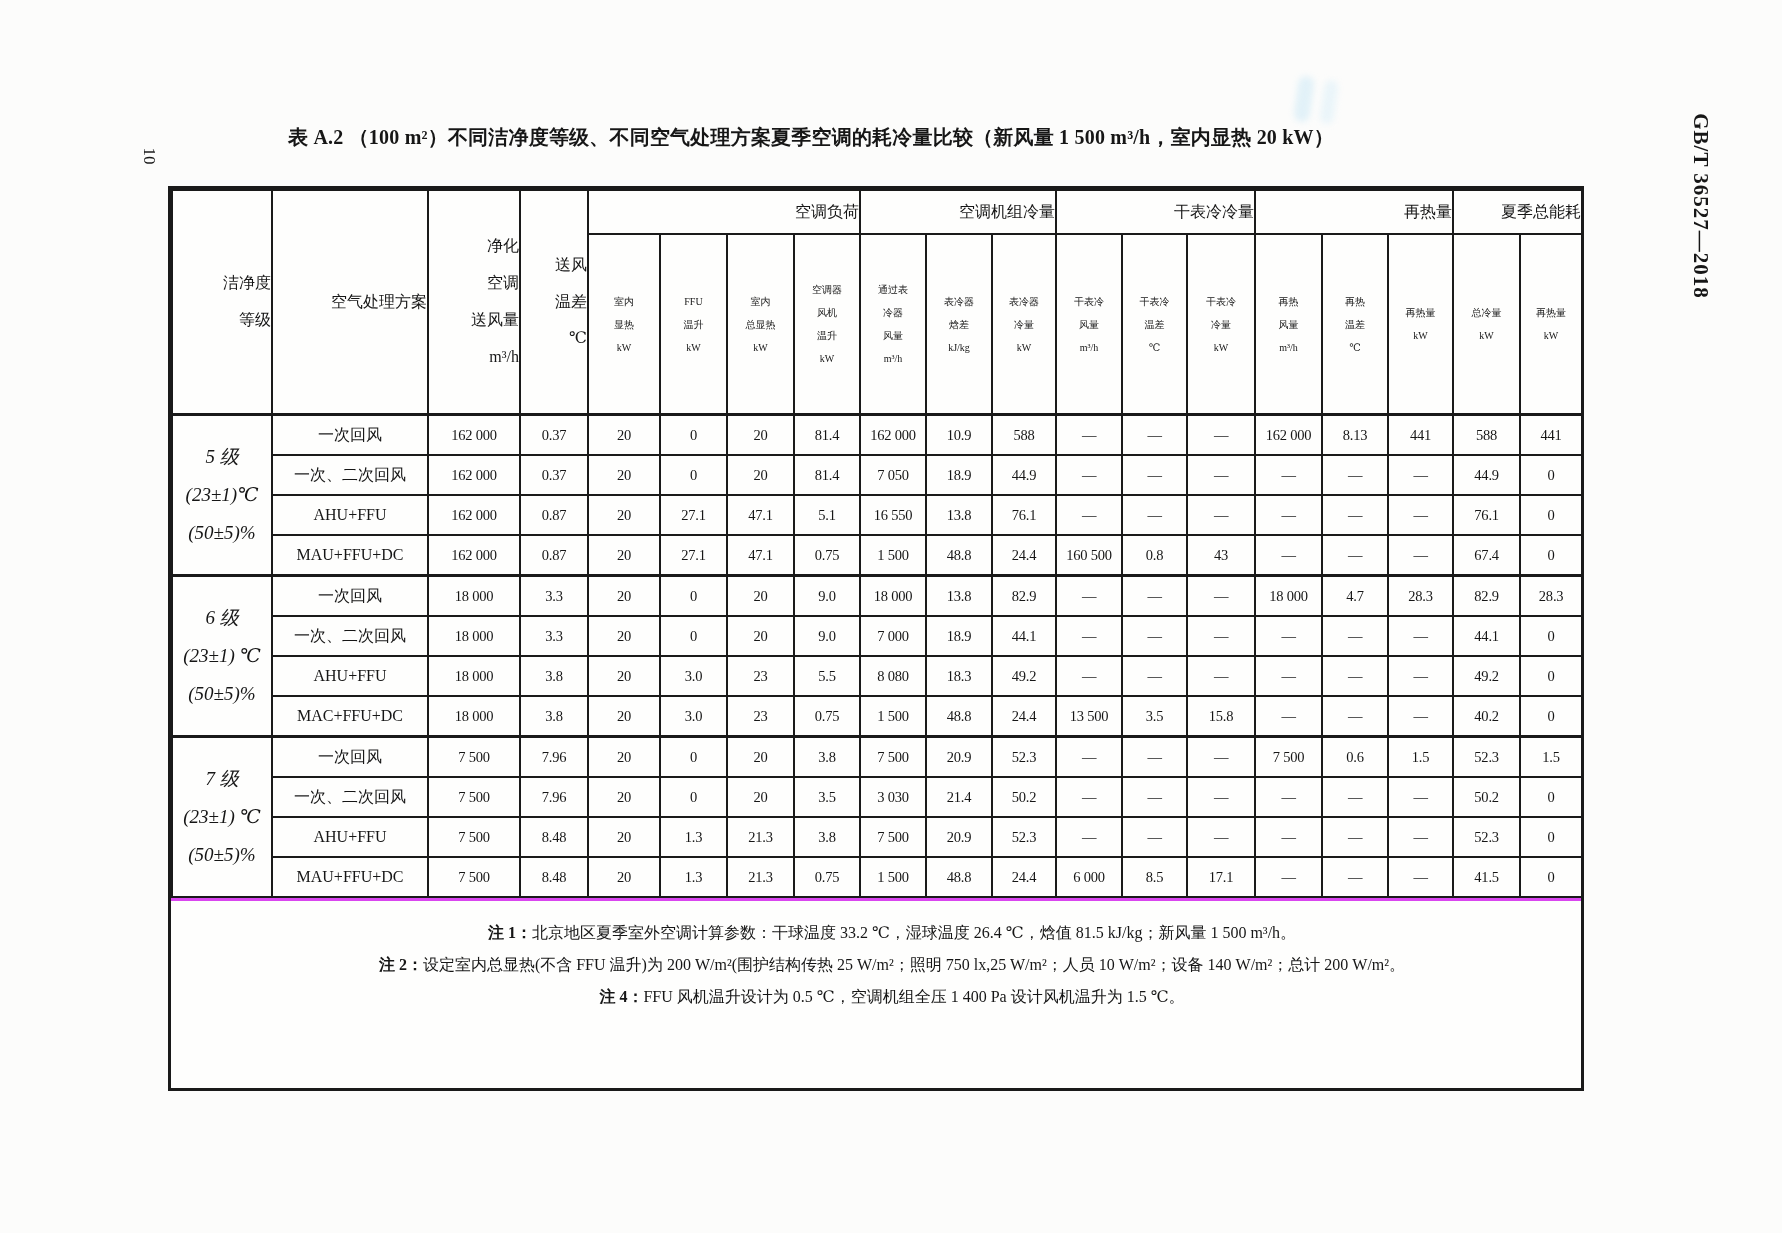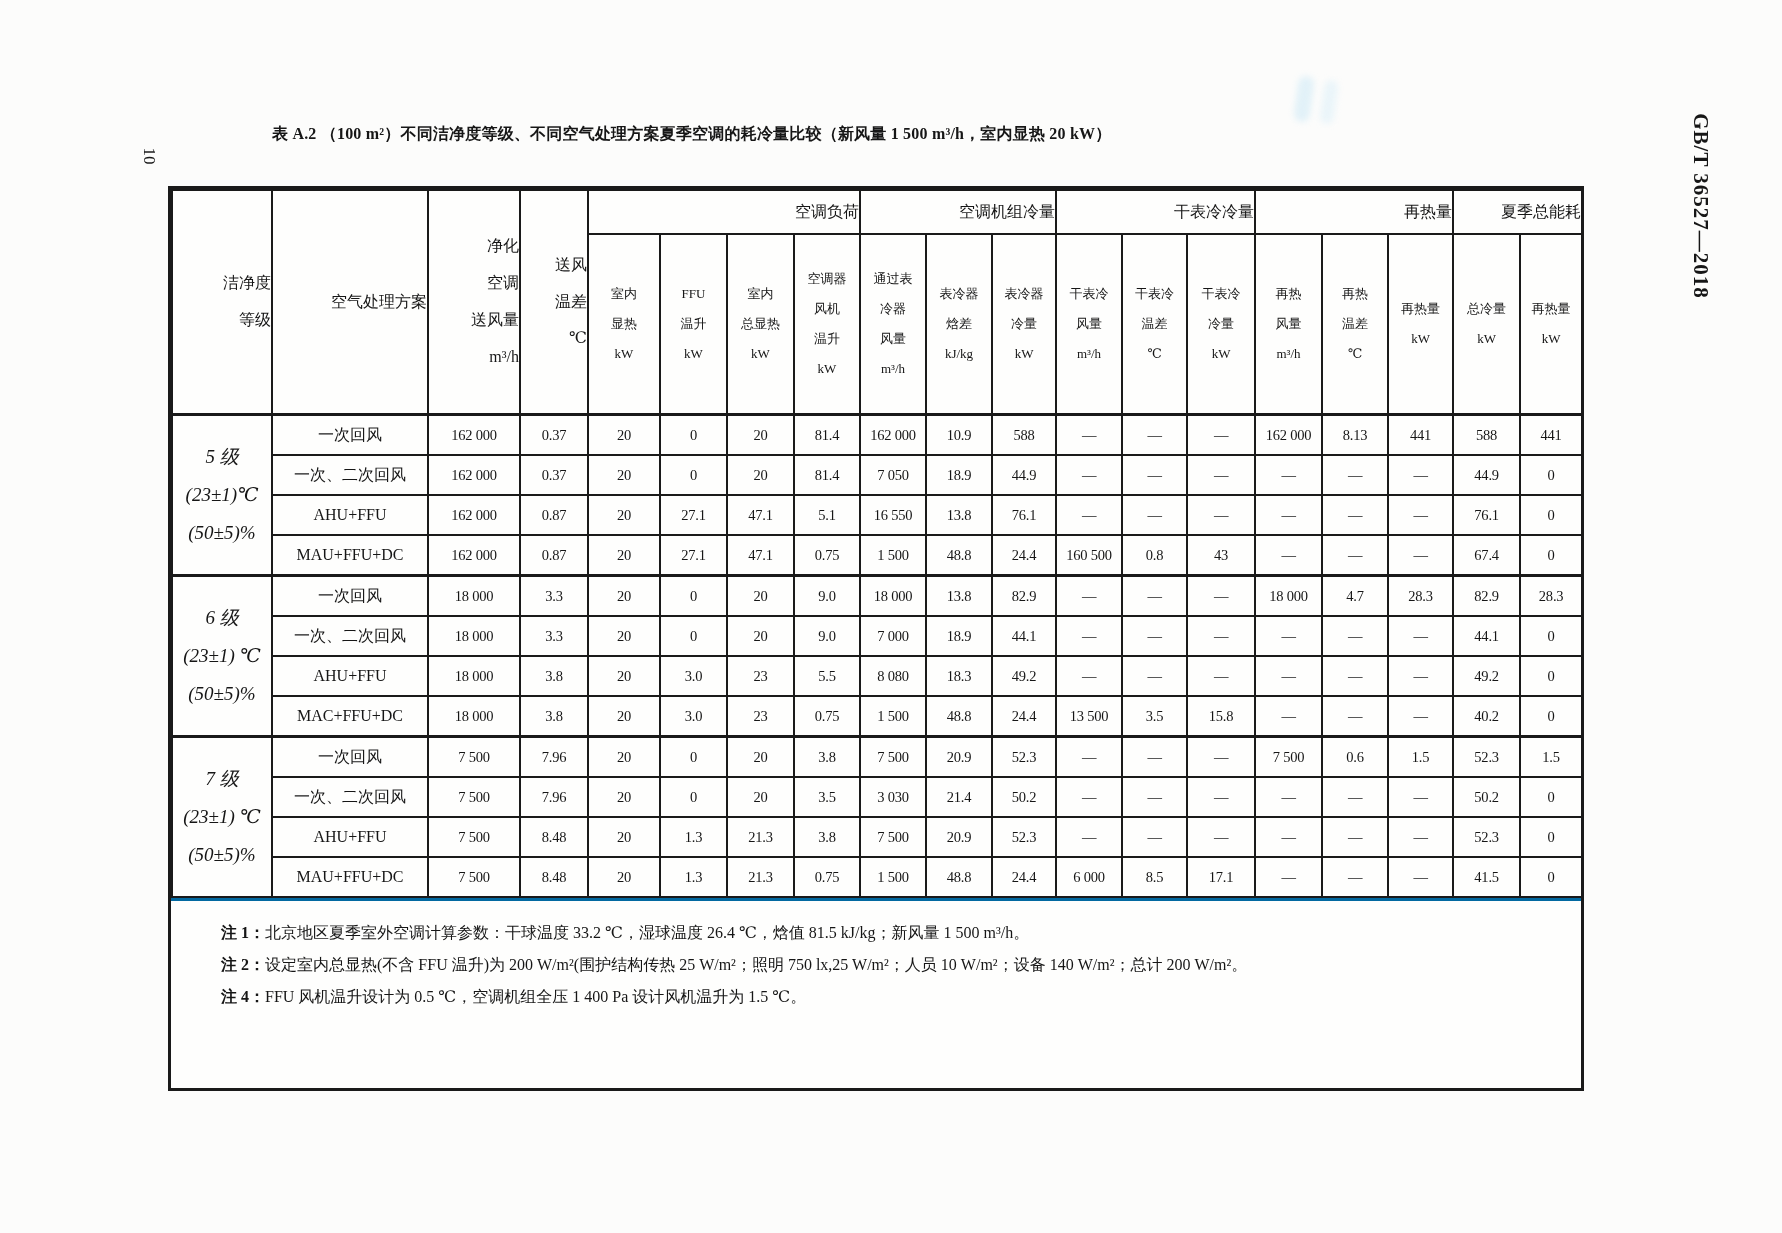--- a/index.html
+++ b/index.html
@@ -22,47 +22,47 @@
     transform:rotate(90deg);white-space:nowrap;
   }
 
   
   .watermark{position:absolute;left:1292px;top:76px;width:60px;height:52px;opacity:.55;pointer-events:none;}
   .watermark .b1,.watermark .b2{position:absolute;background:#cde9f6;border-radius:8px;filter:blur(3px);}
   .watermark .b1{left:4px;top:0;width:16px;height:46px;transform:rotate(8deg);}
   .watermark .b2{left:30px;top:4px;width:14px;height:44px;transform:rotate(8deg);background:#ddf0f9;}
 
   .table-title{
-    position:absolute;left:272px;top:124px;width:1100px;
-    font-size:16px;font-weight:bold;white-space:nowrap;letter-spacing:.2px;
+    position:absolute;left:288px;top:124px;width:1100px;
+    font-size:20px;font-weight:bold;white-space:nowrap;letter-spacing:.2px;
   }
 
   .table-frame{
     position:absolute;left:168px;top:186px;width:1410px;
     border:3px solid #1a1a1a;background:#fefefd;
   }
   table{border-collapse:collapse;table-layout:fixed;width:100%;}
   th,td{
     border:2px solid #1a1a1a;text-align:center;vertical-align:middle;
     padding:0;font-weight:normal;overflow:hidden;
   }
   thead th{white-space:pre-line;}
   tr.group-row th{height:42px;font-size:16px;text-align:right;}
-  tr.sub-row th{height:178px;font-size:13px;line-height:2.3;}
+  tr.sub-row th{height:178px;font-size:10px;line-height:2.3;}
   thead tr.sub-row th{border-bottom:3px solid #1a1a1a;}
   th.corner{font-size:15.5px;line-height:2.3;}
   tbody td{height:38px;font-size:15px;}
   td.level-cell{font-size:19px;line-height:2.0;white-space:pre-line;font-style:italic;}
   td.scheme-cell{font-size:16px;}
   td.value-cell{font-size:14.5px;letter-spacing:-.2px;}
   tr.sec-start td{border-top:3px solid #1a1a1a;}
 
   .notes{
-    border-top:3px solid #0369a1;height:190px;box-sizing:border-box;
-    padding:16px 18px 5px 50px;text-align:left;
+    border-top:3px solid #d946ef;height:190px;box-sizing:border-box;
+    padding:16px 18px 5px 50px;text-align:center;
   }
   .note{
     font-size:16px;line-height:32px;white-space:pre-wrap;
     padding-left:66px;text-indent:-66px;
   }
   .note-label{font-weight:bold;}
 </style>
 </head>
 <body>
 

